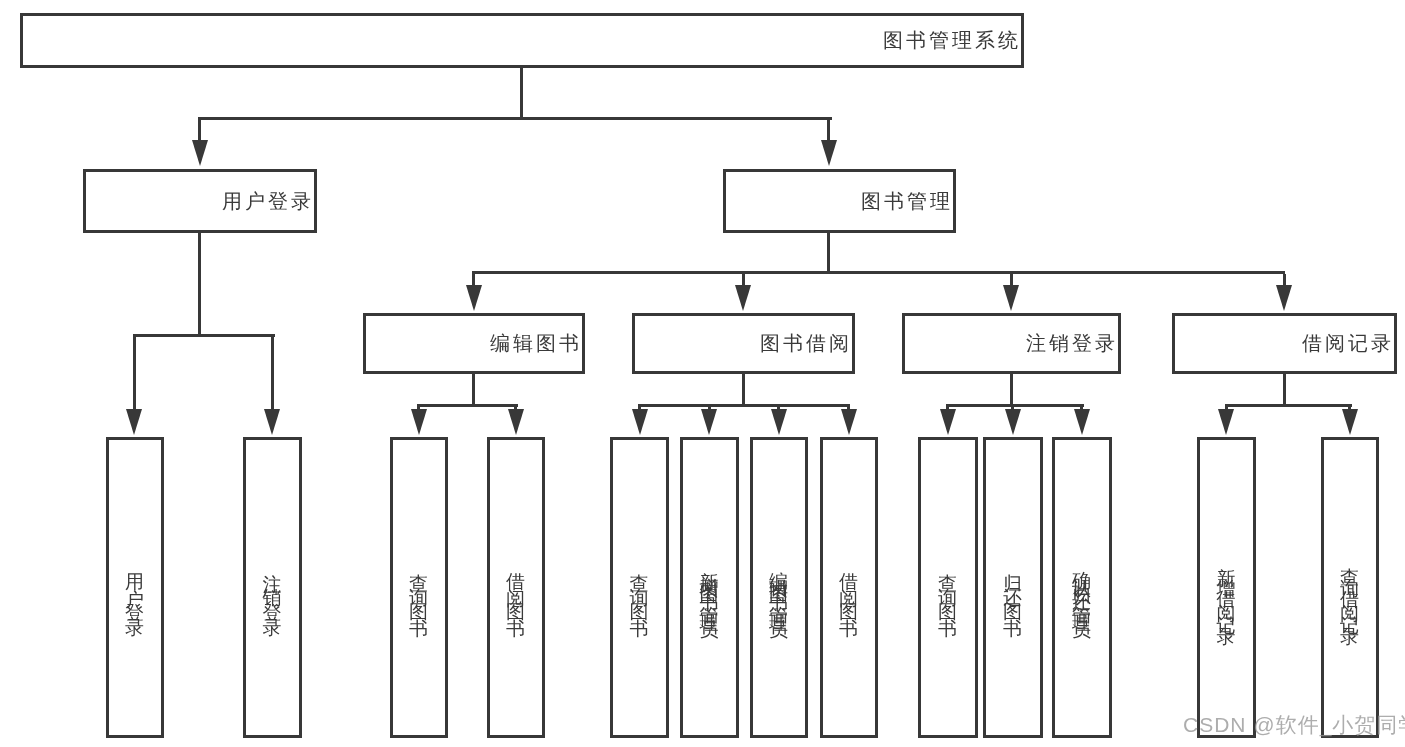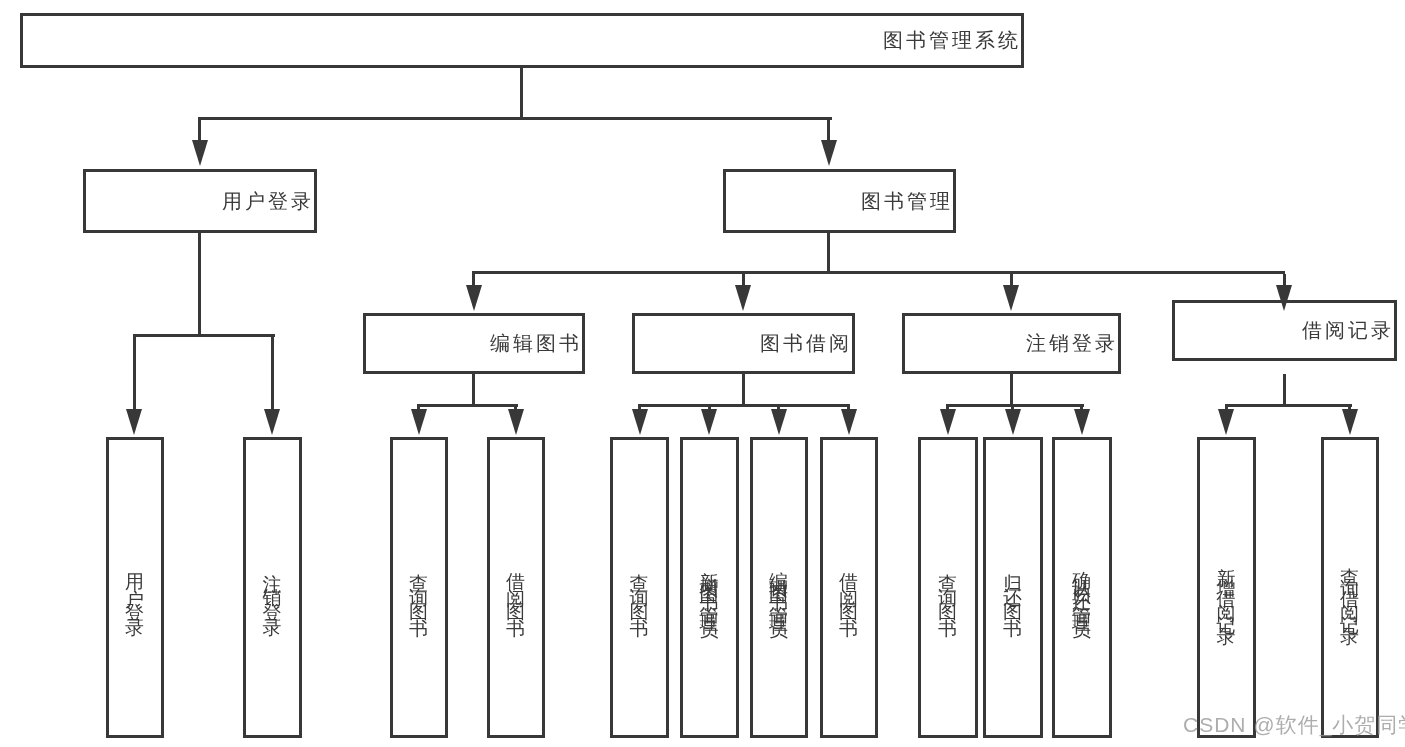--- a/index.html
+++ b/index.html
@@ -68,21 +68,21 @@
   </div>
 
   <div class="hbox" style="left:632px;top:313px;width:223px;height:61px;">
     <span>图书借阅</span>
   </div>
 
   <div class="hbox" style="left:902px;top:313px;width:219px;height:61px;">
     <span>注销登录</span>
   </div>
 
-  <div class="hbox" style="left:1172px;top:300px;width:225px;height:61px;">
+  <div class="hbox" style="left:1172px;top:313px;width:225px;height:61px;">
     <span>借阅记录</span>
   </div>
 
   <div class="vbox ls-4" style="left:106px;width:58px;">
     <span class="vtext">用户登录</span>
   </div>
   <div class="vbox ls-4" style="left:243px;width:59px;">
     <span class="vtext">注销登录</span>
   </div>
 

